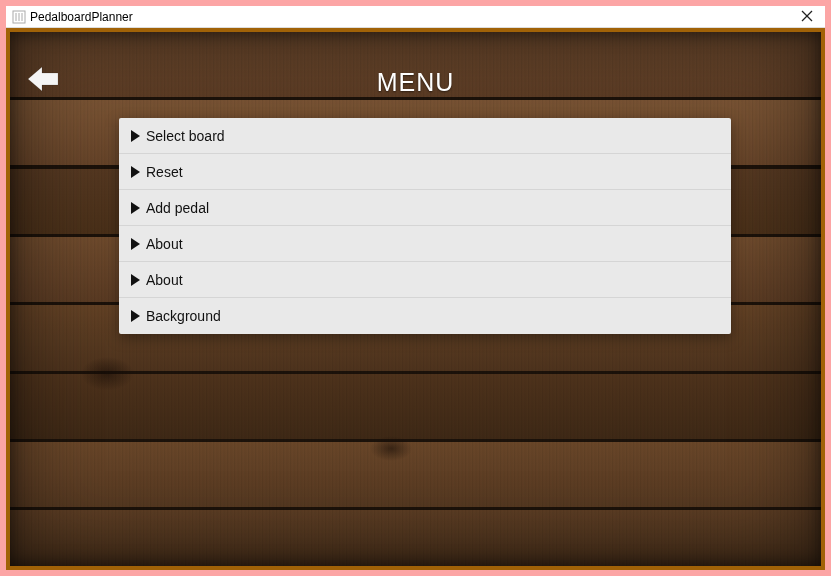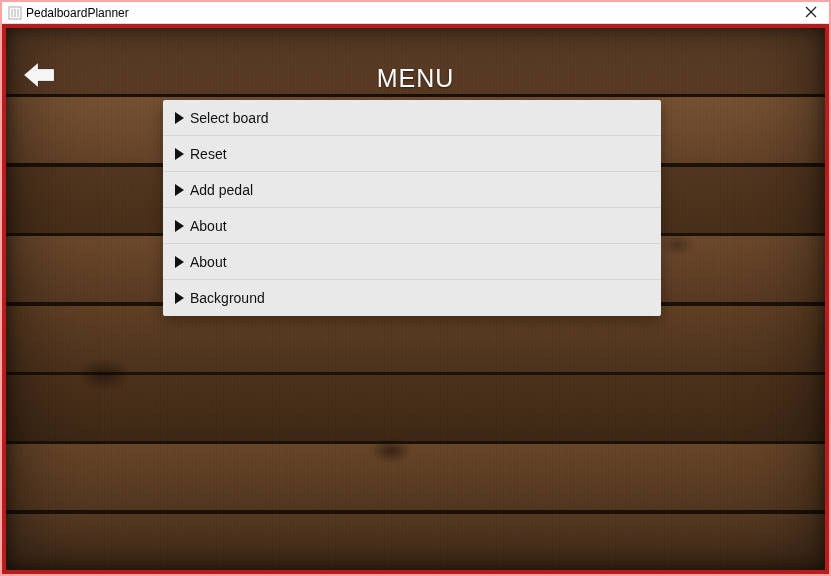--- a/index.html
+++ b/index.html
@@ -1,24 +1,24 @@
 <!DOCTYPE html>
 <html><head>
 <meta charset="utf-8">
 <style>
   * { box-sizing: border-box; margin: 0; padding: 0; }
   html, body { width: 831px; height: 576px; overflow: hidden; font-family: "Segoe UI", Arial, sans-serif; }
   
   .window {
     width: 831px;
     height: 576px;
-    background: #b91c1c;
+    background: #a16207;
     display: flex;
     flex-direction: column;
-    border: 2px solid #fca5a5;
+    border: 6px solid #fca5a5;
   }
   
   .titlebar {
     height: 22px;
     background: #ffffff;
     display: flex;
     align-items: center;
     justify-content: space-between;
     padding: 0 8px 0 6px;
     font-size: 12px;
@@ -99,27 +99,26 @@
     text-align: center;
     color: #fff;
     font-size: 25px;
     font-weight: 400;
     letter-spacing: 1px;
     text-shadow: 0 1px 2px rgba(0,0,0,0.5);
   }
 
   .menu-panel {
     position: absolute;
-    top: 76px;
+    top: 90px;
     left: 113px;
-    width: 498px;
+    width: 612px;
     background: #e9e9e9;
     border-radius: 2px;
     box-shadow: 0 4px 14px rgba(0,0,0,0.35);
-    margin-left: 48px;
   }
   .menu-item {
     height: 36px;
     display: flex;
     align-items: center;
     padding: 0 12px;
     font-size: 14px;
     color: #111;
     cursor: pointer;
     border-bottom: 1px solid #d5d5d5;

